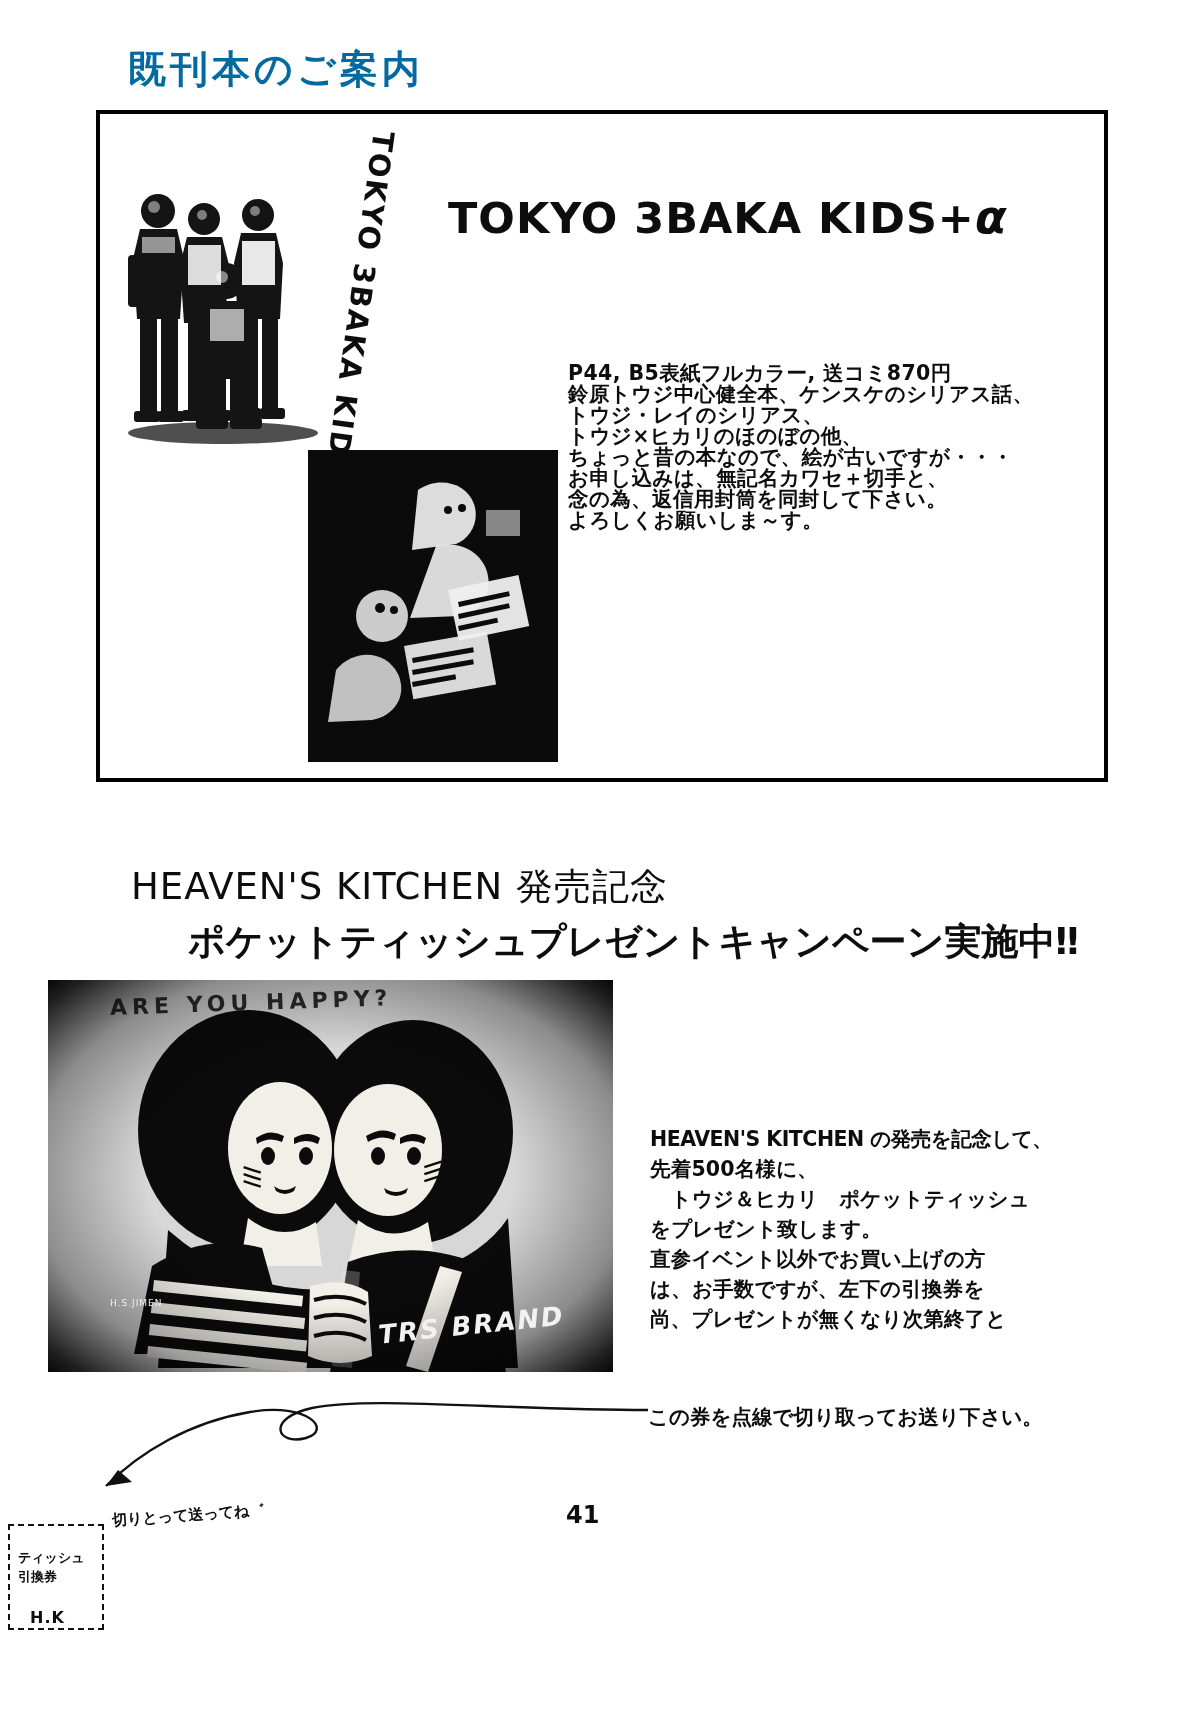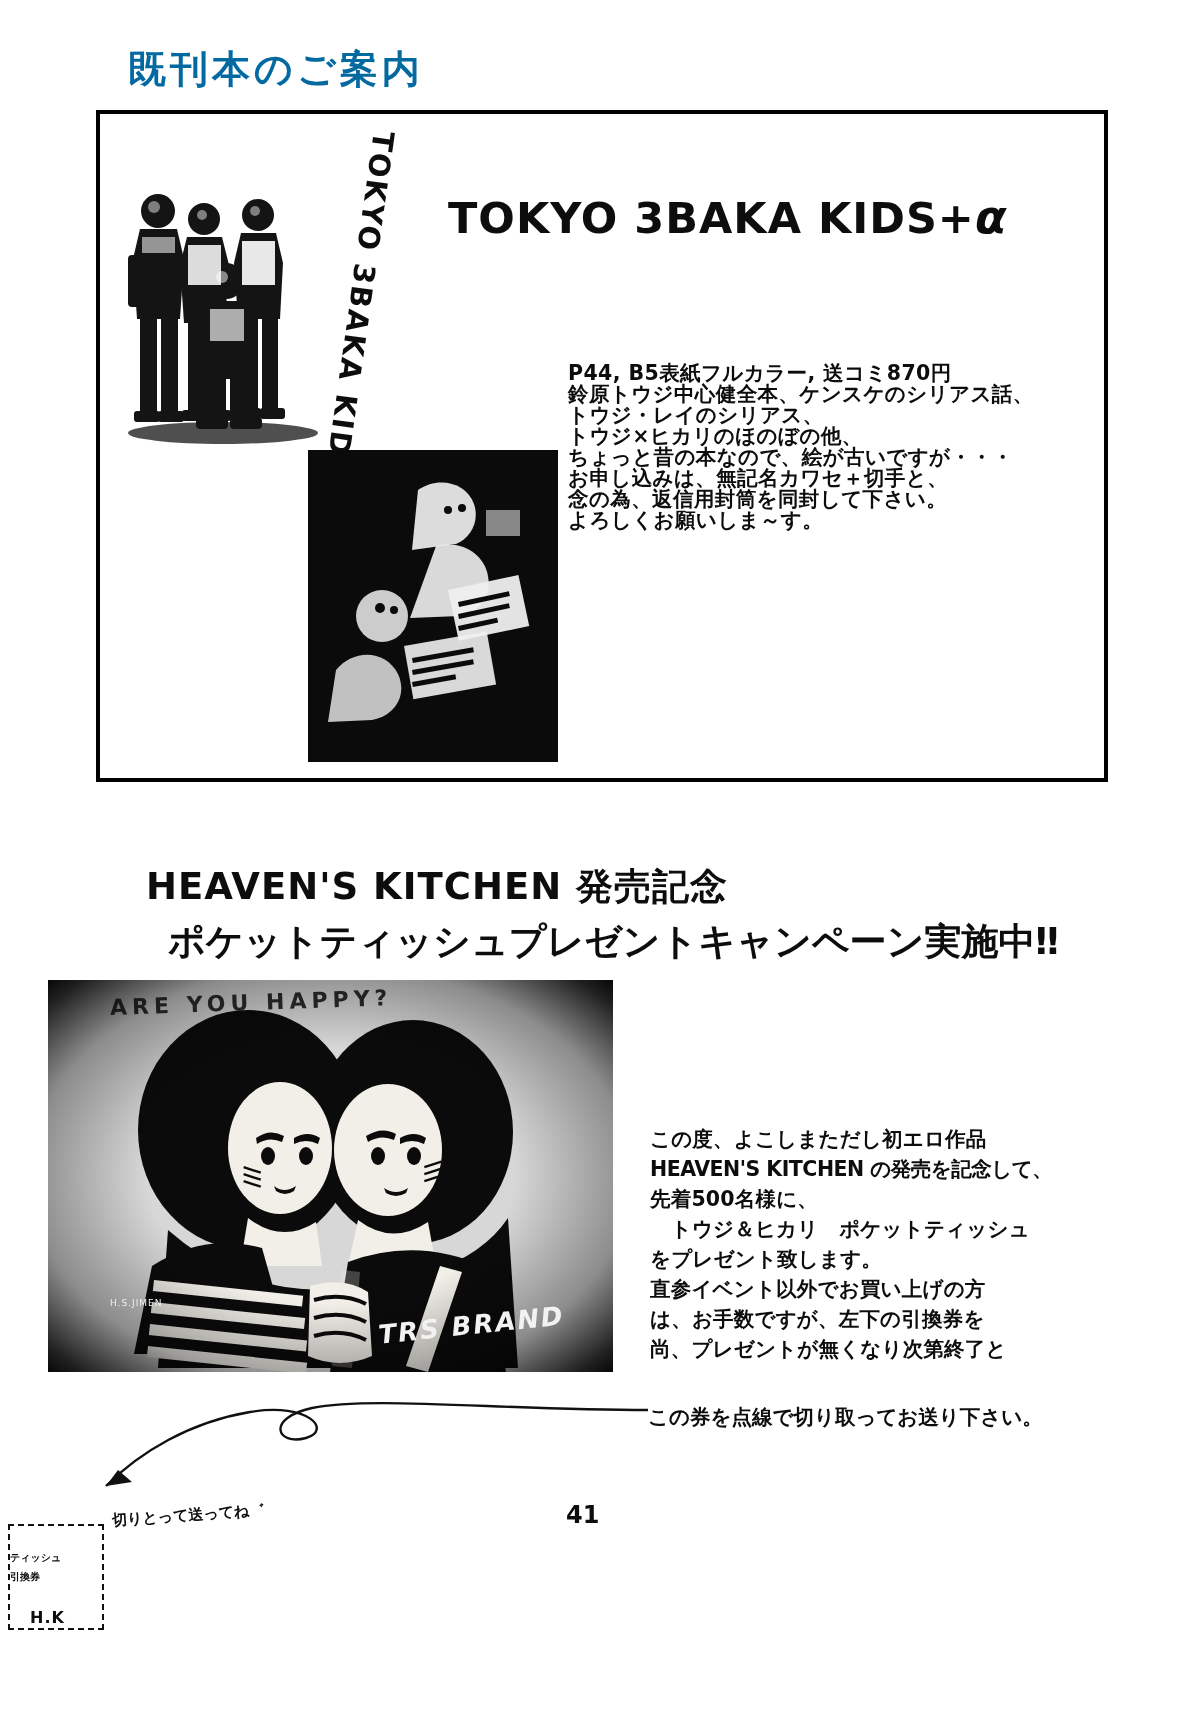--- a/index.html
+++ b/index.html
@@ -97,28 +97,27 @@
     background: #0a0a0a;
     overflow: hidden;
   }
 
   
   #campaign-line1 {
     position: absolute;
     left: 131px;
     top: 862px;
     font-size: 37px;
-    font-weight: bold;
+    font-weight: normal;
     letter-spacing: 1px;
     white-space: nowrap;
-    margin-left: 15px;
   }
   #campaign-line2 {
     position: absolute;
-    left: 168px;
+    left: 188px;
     top: 917px;
     font-size: 37px;
     font-weight: bold;
     letter-spacing: 0px;
     white-space: nowrap;
   }
 
   
   #tissue-art {
     position: absolute;
@@ -208,23 +207,23 @@
     left: 8px;
     top: 1524px;
     width: 96px;
     height: 106px;
     border: 2px dashed #111;
     box-sizing: border-box;
     overflow: hidden;
   }
   #coupon-inner {
     position: absolute;
-    left: 0;
+    left: 8px;
     top: 22px;
-    font-size: 10px;
+    font-size: 13px;
     font-weight: bold;
     line-height: 19px;
     white-space: pre-line;
   }
   #coupon-initials {
     position: absolute;
     left: 20px;
     top: 82px;
     font-size: 16px;
     font-weight: bold;
@@ -414,21 +413,20 @@
         <stop offset="100%" stop-color="#000" stop-opacity="1"></stop>
       </radialGradient>
     </defs>
   </svg>
   <div id="are-you-happy">ARE YOU HAPPY?</div>
   <div id="brand-mark">TRS BRAND</div>
   <div id="tiny-sig">H.S.JIMEN</div>
 </div>
 
 <div id="campaign-desc">
-  <div>この度、よこしまただし初エロ作品</div>
   <div class="hk">HEAVEN'S KITCHEN の発売を記念して、</div>
   <div>先着500名様に、</div>
   <div>　トウジ＆ヒカリ　ポケットティッシュ</div>
   <div>をプレゼント致します。</div>
   <div>直参イベント以外でお買い上げの方</div>
   <div>は、お手数ですが、左下の引換券を</div>
   <div>尚、プレゼントが無くなり次第終了と</div>
 </div>
 
 <div id="coupon-note">この券を点線で切り取ってお送り下さい。</div>

